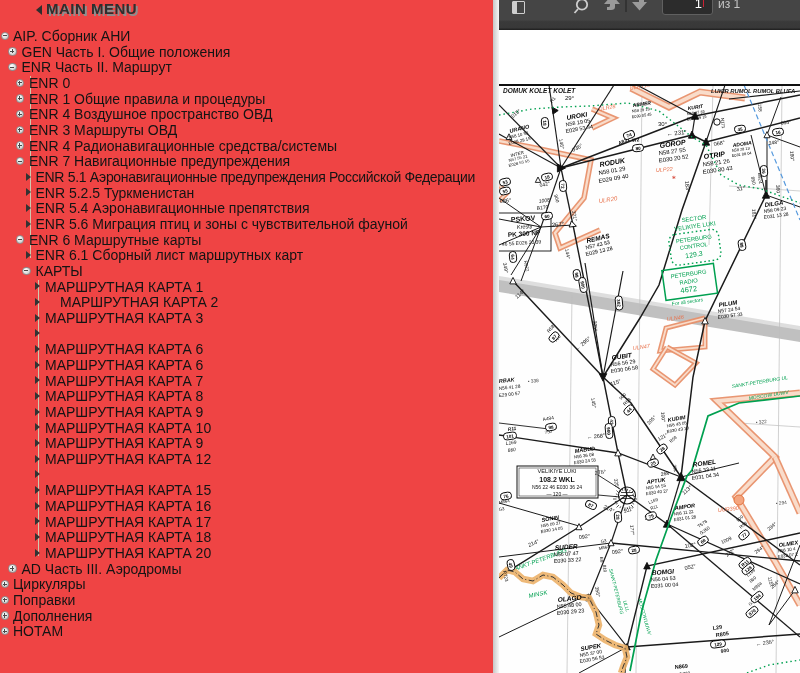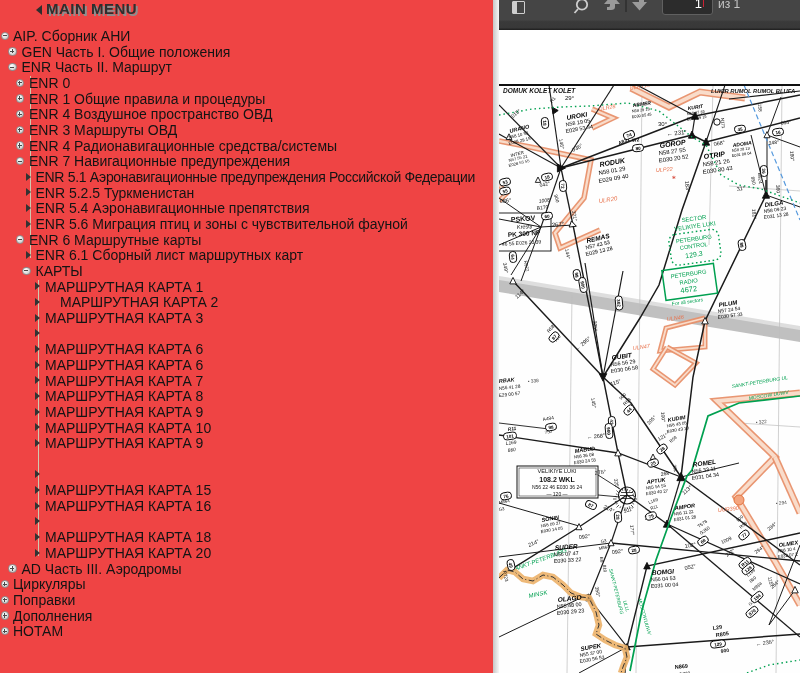--- a/index.html
+++ b/index.html
@@ -128,33 +128,38 @@
       <span class="t" style="left:45px">МАРШРУТНАЯ КАРТА 9</span>
     </div>
 <div class="r" style="top:419.75px">
       <span class="tri" style="left:35px"></span>
       <span class="t" style="left:45px">МАРШРУТНАЯ КАРТА 10</span>
     </div>
 <div class="r" style="top:435.42px">
       <span class="tri" style="left:35px"></span>
       <span class="t" style="left:45px">МАРШРУТНАЯ КАРТА 9</span>
     </div>
+<div class="r" style="top:451.09px">
+      <span class="tri" style="left:35px"></span>
+      <span class="t" style="left:45px">МАРШРУТНАЯ КАРТА 12</span>
+    </div>
 <div class="r" style="top:466.76px">
       <span class="tri" style="left:35px"></span>
     </div>
 <div class="r" style="top:482.43px">
       <span class="tri" style="left:35px"></span>
       <span class="t" style="left:45px">МАРШРУТНАЯ КАРТА 15</span>
     </div>
 <div class="r" style="top:498.1px">
       <span class="tri" style="left:35px"></span>
       <span class="t" style="left:45px">МАРШРУТНАЯ КАРТА 16</span>
     </div>
 <div class="r" style="top:513.77px">
       <span class="tri" style="left:35px"></span>
+      <span class="t" style="left:45px">МАРШРУТНАЯ КАРТА 17</span>
     </div>
 <div class="r" style="top:529.44px">
       <span class="tri" style="left:35px"></span>
       <span class="t" style="left:45px">МАРШРУТНАЯ КАРТА 18</span>
     </div>
 <div class="r" style="top:545.11px">
       <span class="tri" style="left:35px"></span>
       <span class="t" style="left:45px">МАРШРУТНАЯ КАРТА 20</span>
     </div>
 <div class="r" style="top:560.78px">

